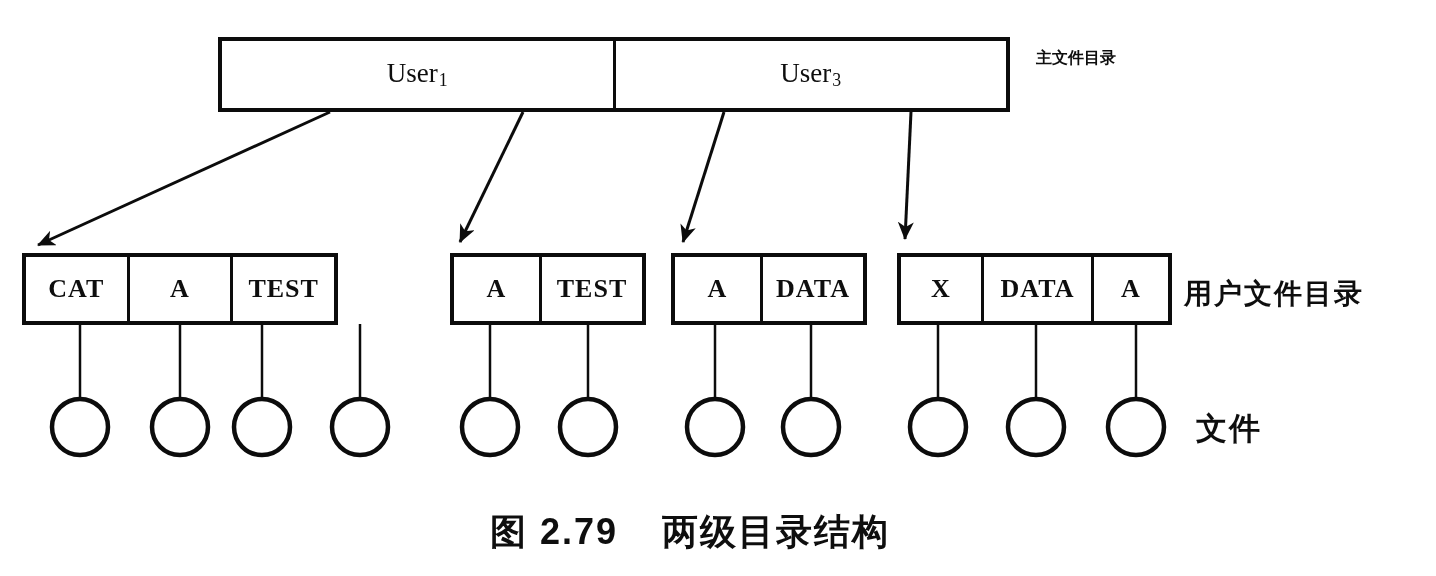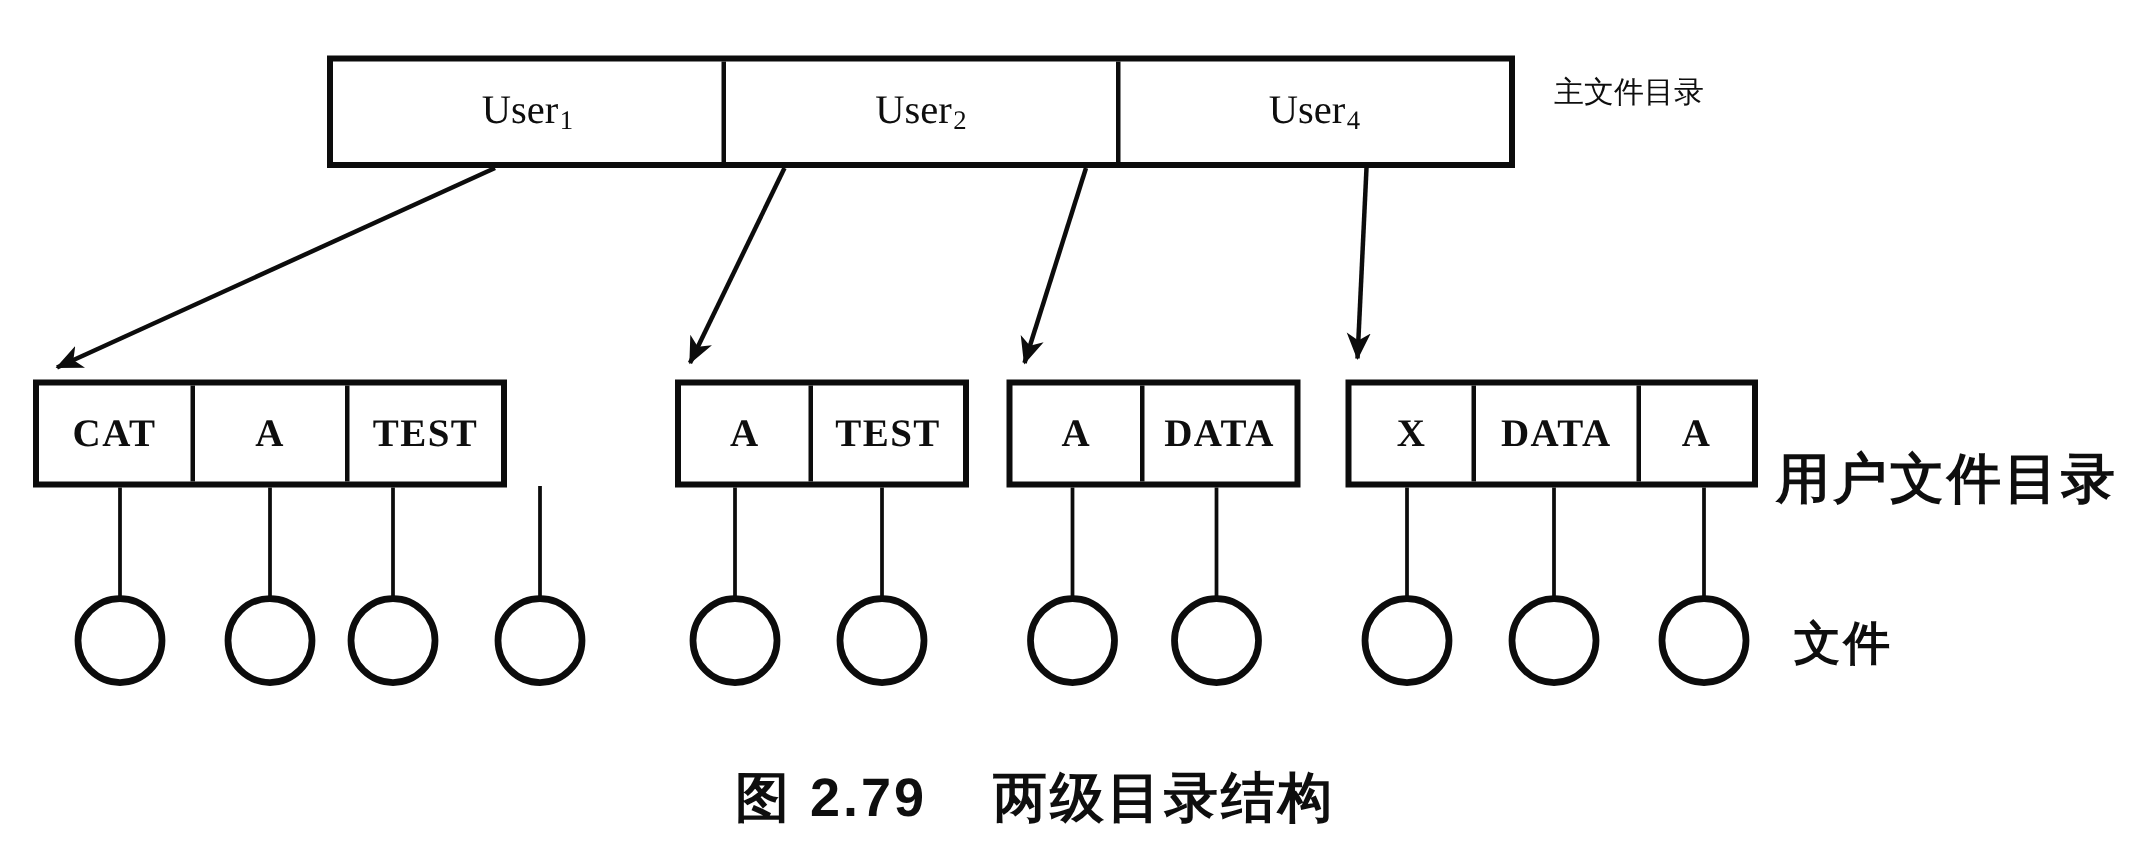--- a/index.html
+++ b/index.html
@@ -48,24 +48,24 @@
   .ufd-2 .cell:nth-child(2), .ufd-3 .cell:nth-child(2) { flex: 1 1 0; }
   .ufd-4 { left: 897px; width: 275px; }
   .ufd-4 .cell:nth-child(1) { width: 80px; }
   .ufd-4 .cell:nth-child(2) { width: 110px; }
   .ufd-4 .cell:nth-child(3) { flex: 1 1 0; }
   
   .side-label { position: absolute; white-space: nowrap; }
   .mfd-label {
     left: 1036px; top: 48px;
     font-family: "Liberation Sans", sans-serif;
-    font-size: 20px;
-    font-weight: 400;
+    font-size: 16px;
+    font-weight: 700;
   }
-  .ufd-label { left: 1184px; top: 275px; font-size: 36px; font-weight: bold; letter-spacing: 2px; margin-top: 20px; }
+  .ufd-label { left: 1184px; top: 275px; font-size: 28px; font-weight: bold; letter-spacing: 2px; }
   .files-label { left: 1196px; top: 408px; font-size: 31px; font-weight: bold; letter-spacing: 2px; }
   
   .caption {
     position: absolute;
     left: 0; top: 508px;
     width: 1380px;
     text-align: center;
     font-family: "Liberation Sans", sans-serif;
     font-weight: bold;
     font-size: 36px;
@@ -119,24 +119,21 @@
       <circle cx="1036" cy="427" r="28"></circle>
       <circle cx="1136" cy="427" r="28"></circle>
     </g>
   </svg>
 
   <div class="dirbox mfd-box">
     <div class="cell">
       <span><span>User</span><span class="sub">1</span></span>
     </div>
     <div class="cell">
-      <span><span>User</span><span class="sub">2</span></span>
-    </div>
-    <div class="cell">
-      <span><span>User</span><span class="sub">4</span></span>
+      <span><span>User</span><span class="sub">3</span></span>
     </div>
   </div>
   <div class="side-label mfd-label">主文件目录</div>
 
   <div class="dirbox ufd-box ufd-1">
     <div class="cell">CAT</div>
     <div class="cell">A</div>
     <div class="cell">TEST</div>
   </div>
   <div class="dirbox ufd-box ufd-2">

